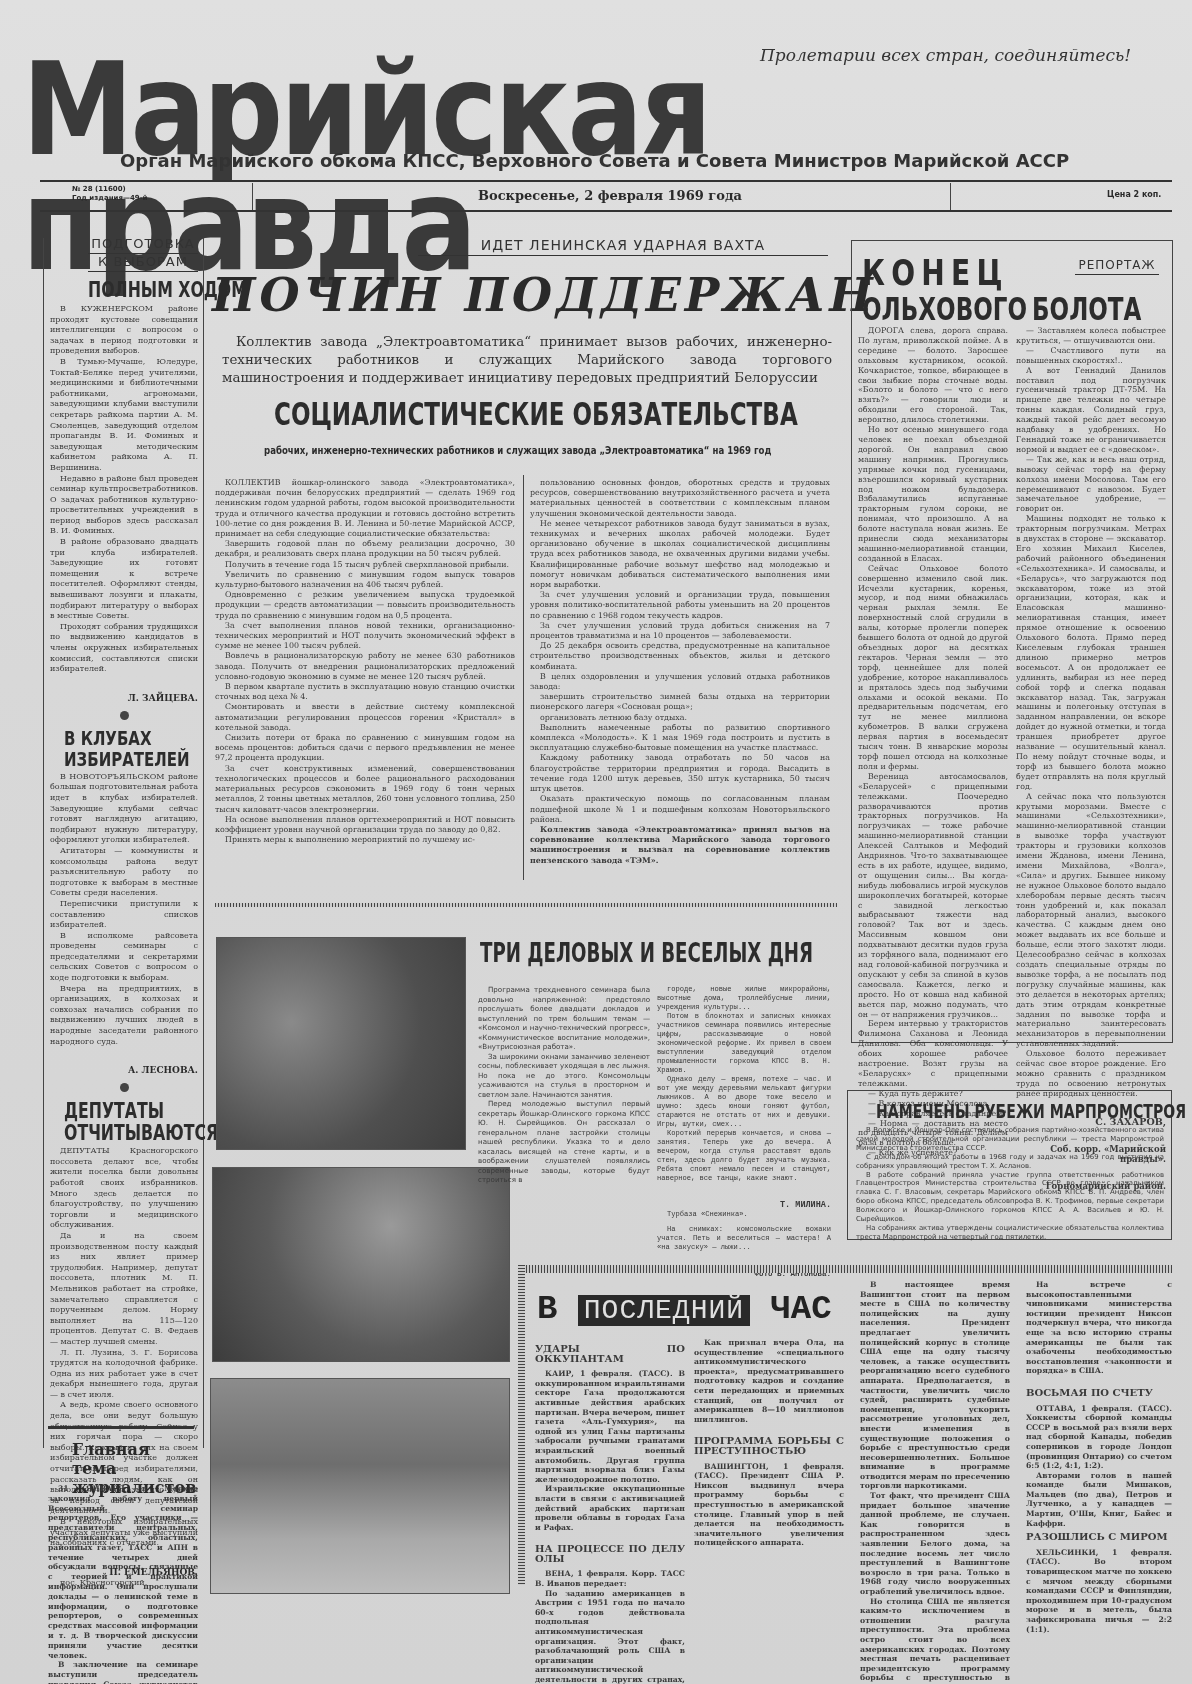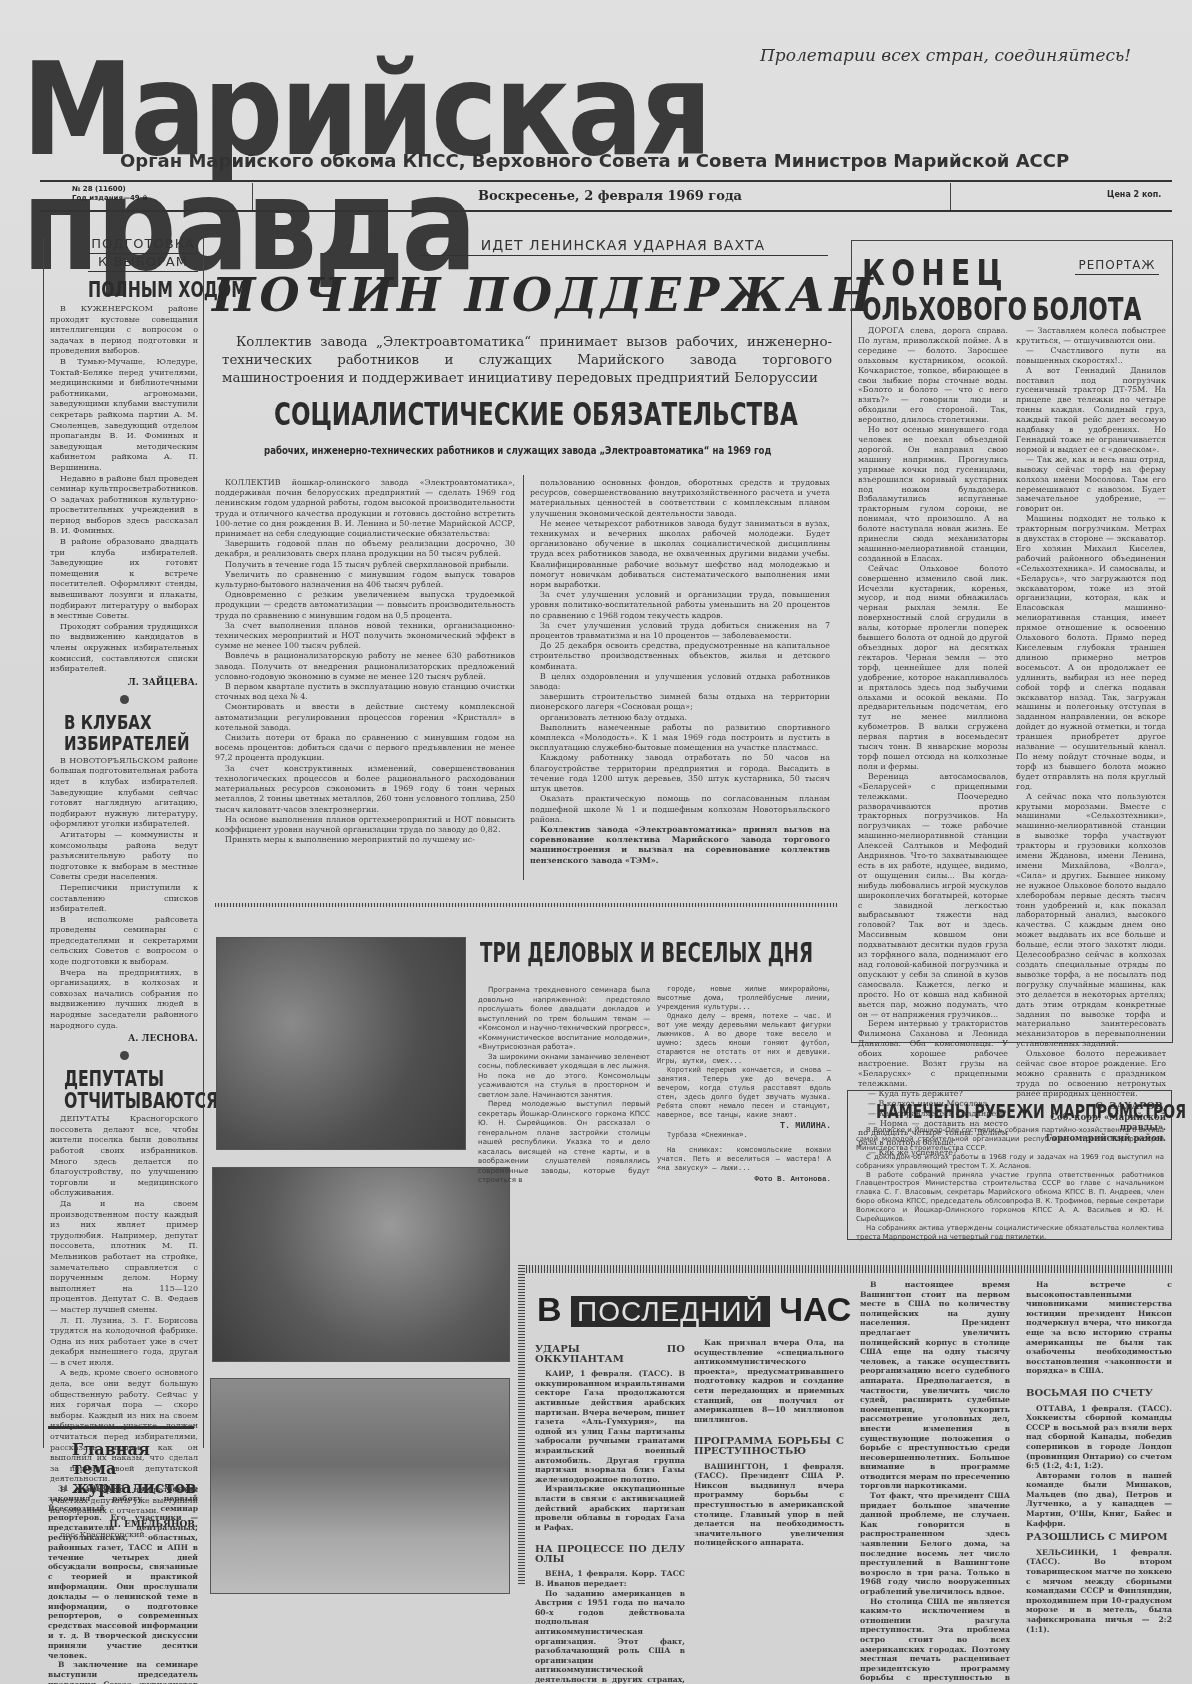--- a/index.html
+++ b/index.html
@@ -17,30 +17,30 @@
   .issue { left: 72px; top: 185px; font-size: 7px; line-height: 9px; font-family: "DejaVu Sans", sans-serif; font-weight:bold; }
   .date { left: 478px; top: 188px; font-size: 13px; font-weight: bold; }
   .price { left: 1107px; top: 190px; font-size: 8px; font-family: "DejaVu Sans", sans-serif; font-weight:bold; }
   .vline { background: #444; width: 1px; }
   
   .col { font-size: 8.6px; line-height: 11.2px; text-align: justify; color: #3a3a3a; }
   .col p { text-indent: 10px; }
   .kicker { font-family: "DejaVu Sans", sans-serif; font-size: 13px; letter-spacing: 1px; text-align: center; color:#333; }
   .kicker span { display:block; border-bottom: 1px solid #333; padding-bottom:2px; }
   .h-cond { font-family: "DejaVu Sans", sans-serif; font-weight: bold; transform: scaleX(0.75); transform-origin: left top; white-space: nowrap; color:#2c2c2c; }
-  .sig { text-align: right; font-weight: bold; font-size: 9px; margin-top: 2px; }
+  .sig { text-align: right; font-weight: bold; font-size: 9px; margin-top: 18px; }
   .dot { width: 9px; height: 9px; border-radius: 50%; background: #444; margin: 8px auto; }
   
   .photo { background: radial-gradient(circle at 30% 40%, #8a8a8a, #4f4f4f 60%, #3d3d3d); border: 1px solid #555; }
   .photo2 { background: radial-gradient(circle at 60% 30%, #9a9a9a, #5a5a5a 55%, #3c3c3c); }
   .photo3 { background: linear-gradient(180deg, #8c8c8c 0%, #6e6e6e 40%, #a9a9a9 75%, #bdbdbd 100%); }
   .hatch { background: repeating-linear-gradient(90deg,#444 0 1px,#ccc 1px 3px); height: 8px; }
   .vhatch { background: repeating-linear-gradient(180deg,#444 0 1px,#ccc 1px 3px); width: 7px; }
   .box { border: 1.5px solid #444; }
-  .lasthour { font-family: Liberation Sans, sans-serif; font-weight: 900; font-size: 34px; color:#222; }
+  .lasthour { font-family: Liberation Mono, monospace; font-weight: 900; font-size: 34px; color:#222; }
   .lasthour .inv { background:#2a2a2a; color:#e0e0e0; font-weight: normal; font-size: 28px; padding: 0 6px; letter-spacing: 1px; }
   .subhead { font-weight: bold; font-size: 10px; margin: 6px 0 6px; }
 </style>
 </head>
 <body>
 
 <div class="page">
 
   <div class="abs motto">Пролетарии всех стран, соединяйтесь!</div>
   <div class="abs title">Марийская правда</div>
@@ -192,20 +192,21 @@
   <div class="abs photo photo3" style="left:210px;top:1378px;width:300px;height:216px;"></div>
 
   <div class="abs h-cond" style="left:480px;top:938px;font-size:26px;transform:scaleX(0.7);">ТРИ ДЕЛОВЫХ И ВЕСЕЛЫХ ДНЯ</div>
   <div class="abs col" style="left:478px;top:985px;width:172px;font-family:'DejaVu Sans',sans-serif;font-size:7.1px;line-height:9.5px;">
     <p>Программа трехдневного семинара была довольно напряженной: предстояло прослушать более двадцати докладов и выступлений по трем большим темам — «Комсомол и научно-технический прогресс», «Коммунистическое воспитание молодежи», «Внутрисоюзная работа».</p>
     <p>За широкими окнами заманчиво зеленеют сосны, поблескивает уходящая в лес лыжня. Но пока не до этого. Комсомольцы усаживаются на стулья в просторном и светлом зале. Начинаются занятия.</p>
     <p>Перед молодежью выступил первый секретарь Йошкар-Олинского горкома КПСС Ю. Н. Сырейщиков. Он рассказал о генеральном плане застройки столицы нашей республики. Указка то и дело касалась висящей на стене карты, и в воображении слушателей появлялись современные заводы, которые будут строиться в</p>
   </div>
   <div class="abs col" style="left:657px;top:985px;width:174px;font-family:Liberation Mono, monospace;font-size:7.1px;line-height:9px;">
     <p>городе, новые жилые микрорайоны, высотные дома, троллейбусные линии, учреждения культуры...</p>
+    <p>Потом в блокнотах и записных книжках участников семинара появились интересные цифры, рассказывающие о новой экономической реформе. Их привел в своем выступлении заведующий отделом промышленности горкома КПСС В. Н. Храмов.</p>
     <p>Однако делу — время, потехе — час. И вот уже между деревьями мелькают фигурки лыжников. А во дворе тоже весело и шумно: здесь юноши гоняют футбол, стараются не отстать от них и девушки. Игры, шутки, смех...</p>
     <p>Короткий перерыв кончается, и снова — занятия. Теперь уже до вечера. А вечером, когда стулья расставят вдоль стен, здесь долго будет звучать музыка. Ребята споют немало песен и станцуют, наверное, все танцы, какие знают.</p>
     <div class="sig" style="font-size:8.5px;">Т. МИЛИНА.</div>
     <div style="text-indent:10px;">Турбаза «Снежинка».</div>
     <div style="margin-top:6px;text-indent:10px;">На снимках: комсомольские вожаки учатся. Петь и веселиться — мастера! А «на закуску» — лыжи...</div>
     <div class="sig" style="font-size:7.5px;">Фото В. Антонова.</div>
   </div>
 
   <div class="abs box" style="left:847px;top:1090px;width:325px;height:150px;"></div>
   <div class="abs h-cond" style="left:876px;top:1100px;font-size:19px;transform:scaleX(0.74);">НАМЕЧЕНЫ РУБЕЖИ МАРПРОМСТРОЯ</div>

